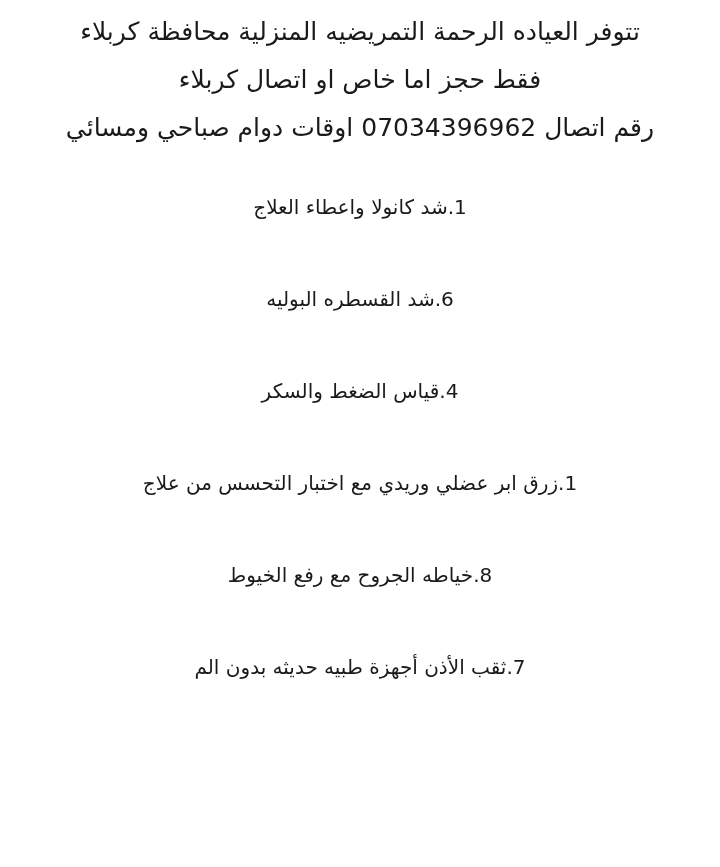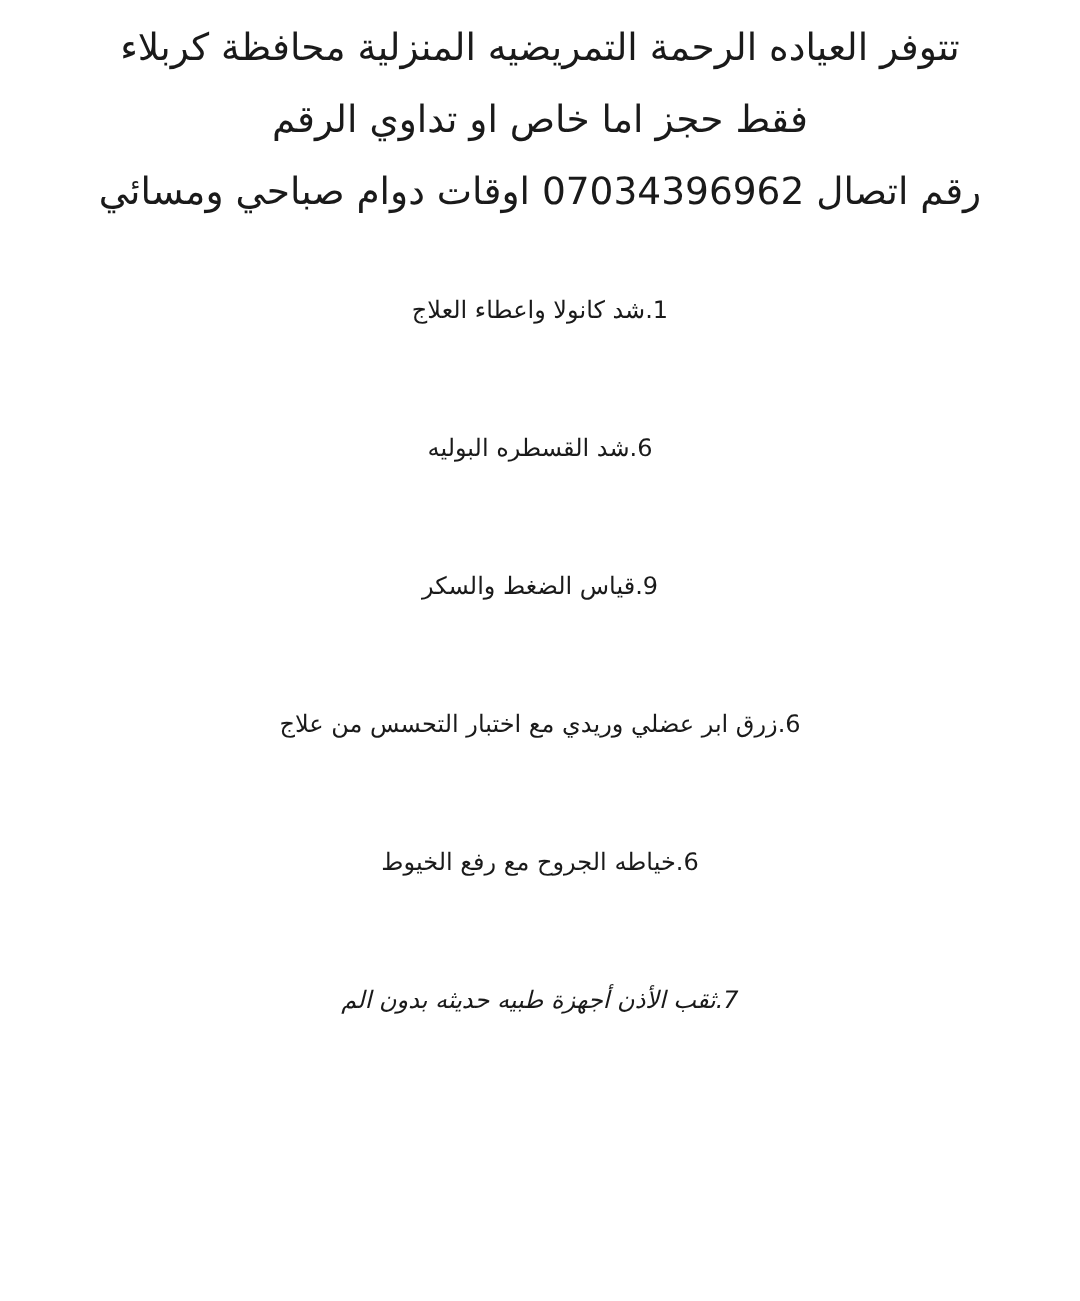--- a/index.html
+++ b/index.html
@@ -28,44 +28,43 @@
   .header-line {
     font-size: 25px;
     line-height: 48px;
     font-weight: 400;
     white-space: nowrap;
   }
   .services {
     margin-top: 40px;
   }
   .service-item {
-    font-size: 16px;
+    font-size: 20px;
     line-height: 30px;
     font-weight: 400;
     margin-bottom: 62px;
     white-space: nowrap;
   }
   .service-item:last-child {
     margin-bottom: 16px;
-    font-style: italic;
   }
 </style>
 </head>
 <body>
 
 <div class="page">
 
   <div class="header">
     <div class="header-line">تتوفر العياده الرحمة التمريضيه المنزلية محافظة كربلاء</div>
-    <div class="header-line">فقط  حجز اما خاص او تداوي الرقم</div>
+    <div class="header-line">فقط  حجز اما خاص او اتصال كربلاء</div>
     <div class="header-line">رقم اتصال 07034396962 اوقات دوام صباحي ومسائي</div>
   </div>
 
   <div class="services">
     <div class="service-item">1.شد كانولا واعطاء العلاج</div>
     <div class="service-item">6.شد القسطره البوليه</div>
-    <div class="service-item">9.قياس الضغط والسكر</div>
-    <div class="service-item">6.زرق ابر عضلي وريدي مع اختبار التحسس من علاج</div>
-    <div class="service-item">6.خياطه الجروح مع رفع الخيوط</div>
+    <div class="service-item">4.قياس الضغط والسكر</div>
+    <div class="service-item">1.زرق ابر عضلي وريدي مع اختبار التحسس من علاج</div>
+    <div class="service-item">8.خياطه الجروح مع رفع الخيوط</div>
     <div class="service-item">7.ثقب الأذن أجهزة طبيه حديثه بدون الم</div>
   </div>
 
 </div>
 
 </body></html>

